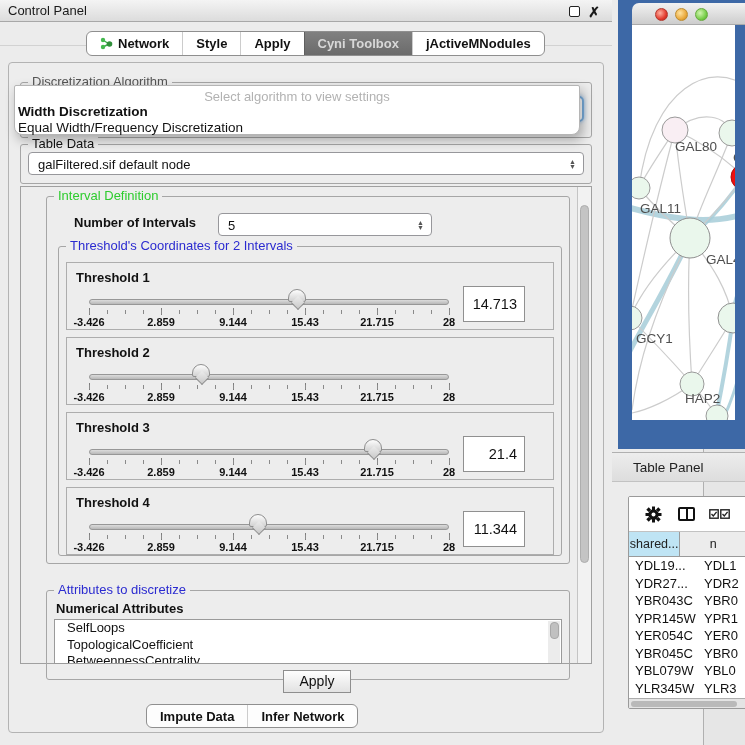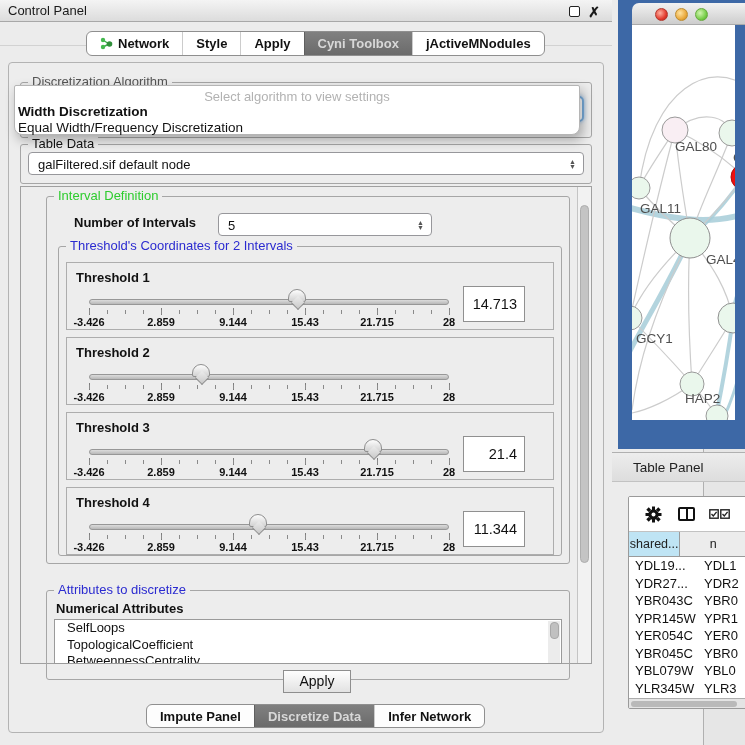--- a/index.html
+++ b/index.html
@@ -276,24 +276,21 @@
     <div class="item">BetweennessCentrality</div>
     <div id="attr-vscroll">
       <div class="thumb"></div>
     </div>
   </div>
 
   <div class="abs" id="apply-btn">Apply</div>
 
   <div class="abs seg" id="bottom-tabs">
     <div class="tab">
-      <span>Impute Panel</span>
-    </div>
-    <div class="tab sel">
-      <span>Discretize Data</span>
+      <span>Impute Data</span>
     </div>
     <div class="tab">
       <span>Infer Network</span>
     </div>
   </div>
 </div>
 
 <div class="abs" id="net-window">
   <div id="net-titlebar">
     <div class="light" id="light-red"></div>

